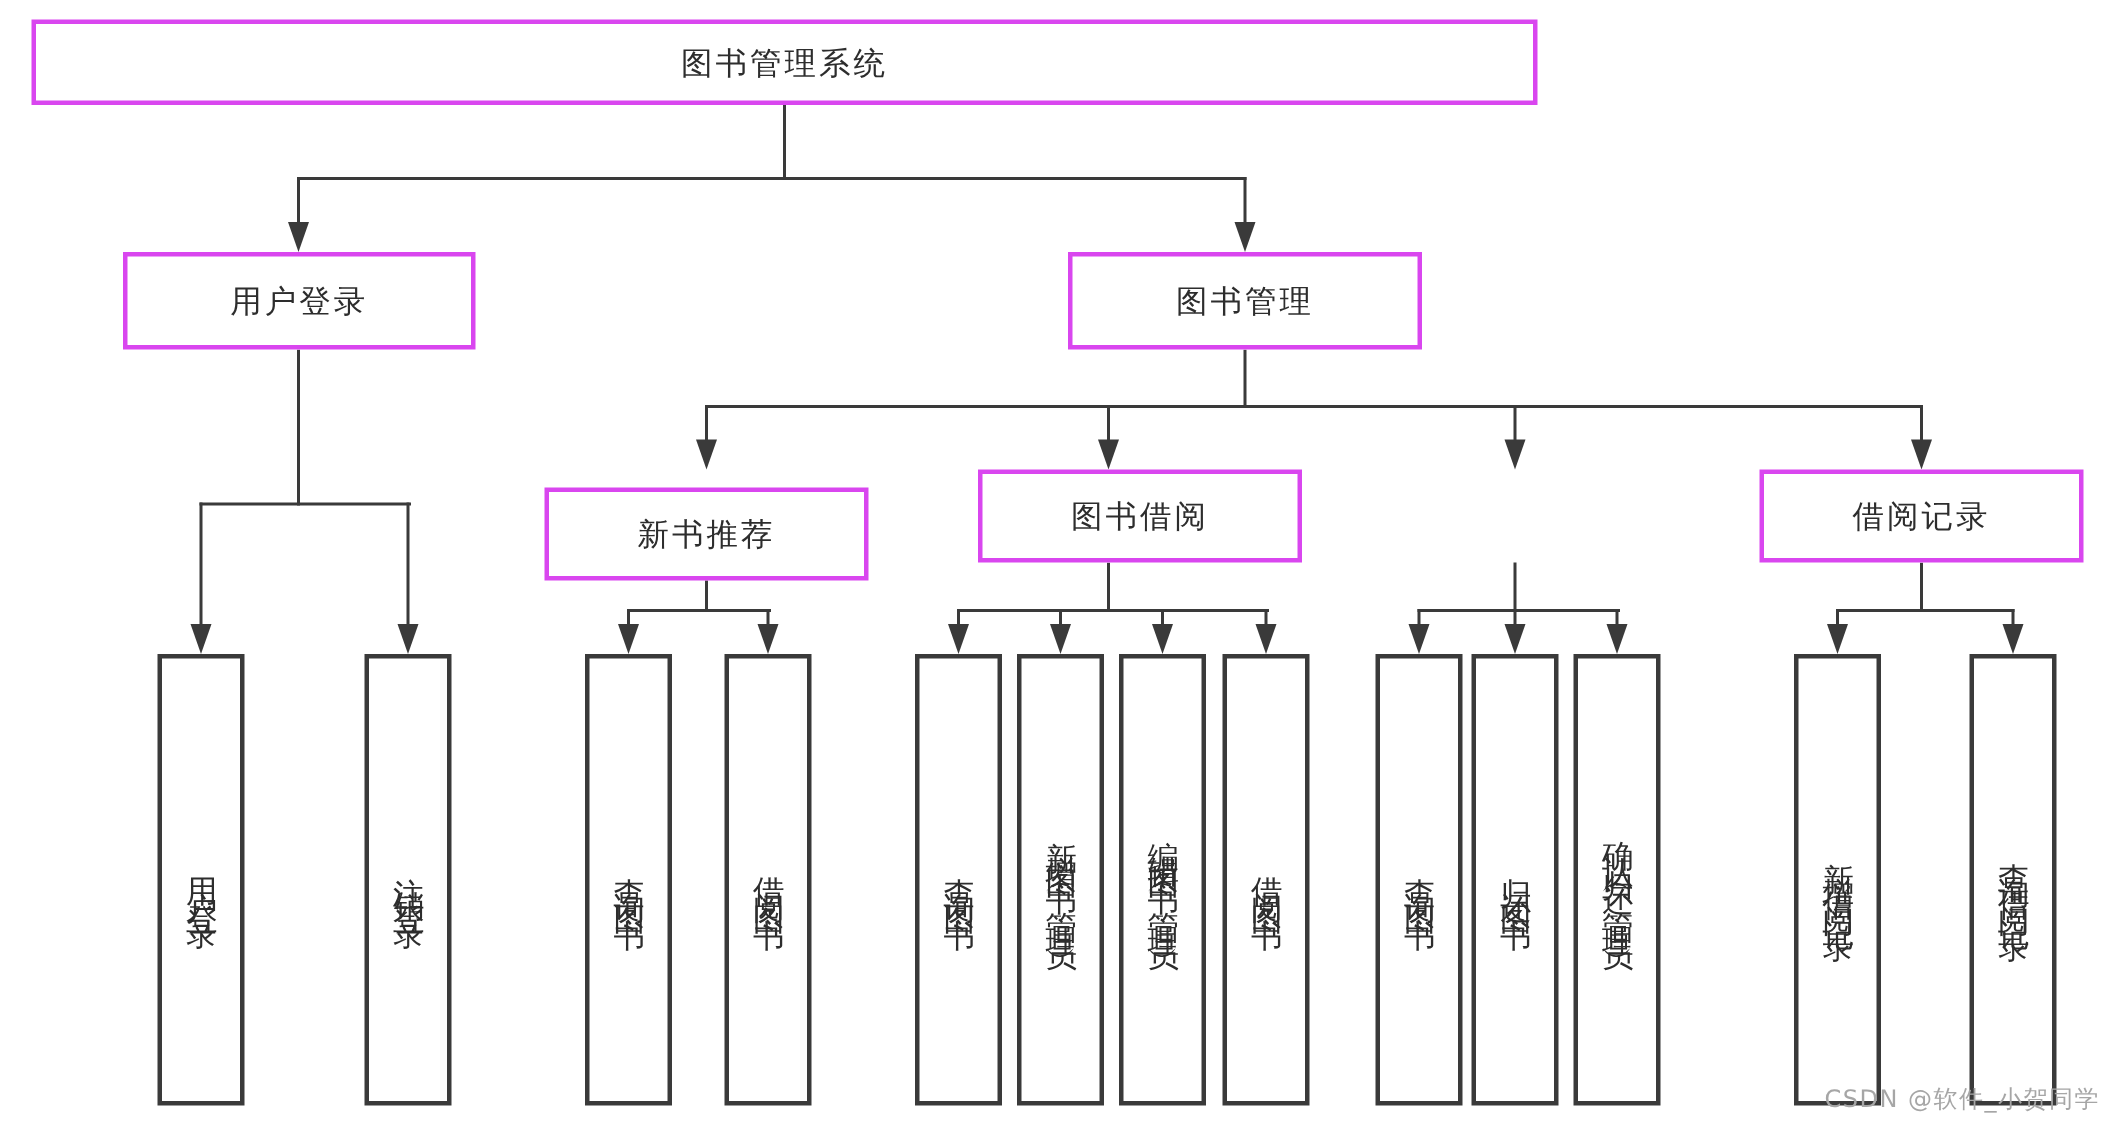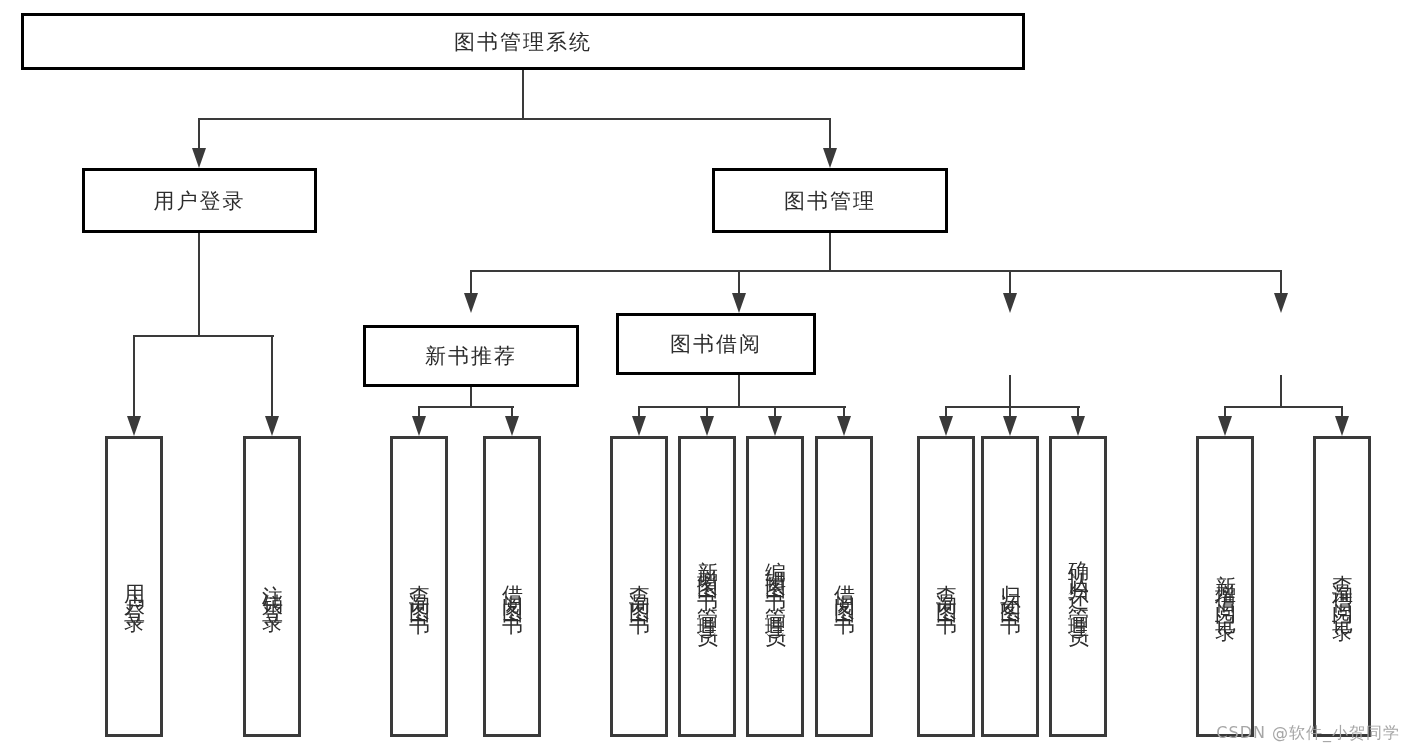--- a/index.html
+++ b/index.html
@@ -6,21 +6,21 @@
   .canvas{
     position:relative;
     width:1405px;height:747px;
     background:#ffffff;
     font-family:"DejaVu Sans","Liberation Sans",sans-serif;
     overflow:hidden;
   }
   .box{
     position:absolute;
     box-sizing:border-box;
-    border:3px solid #000000;
+    border:3px solid #d946ef;
     background:#ffffff;
     display:flex;
     align-items:center;
     justify-content:center;
     color:#2d2d2d;
     font-size:21px;
     letter-spacing:2px;
     z-index:2;
   }
   .vcol{
@@ -65,21 +65,21 @@
     letter-spacing:1px;
     color:#a6a6a6;
     z-index:5;
   }
 
   
   #root-box{left:21px;top:13px;width:1004px;height:57px;}
   #b-user-login{left:82px;top:168px;width:235px;height:65px;}
   #b-book-mgmt{left:712px;top:168px;width:236px;height:65px;}
   #s-new-book{left:363px;top:313px;width:216px;height:62px;margin-top:12px;}
-  #s-book-borrow{left:616px;top:313px;width:200px;height:62px;}
+  #s-book-borrow{left:652px;top:313px;width:216px;height:62px;}
   #s-current{left:902px;top:313px;width:216px;height:62px;}
   #s-records{left:1173px;top:313px;width:216px;height:62px;}
 
   #c1{left:105px;}  #c2{left:243px;}
   #c3{left:390px;}  #c4{left:483px;}
   #c5{left:610px;}  #c6{left:678px;} #c7{left:746px;} #c8{left:815px;}
   #c9{left:917px;}  #c10{left:981px;} #c11{left:1049px;}
   #c12{left:1196px;} #c13{left:1313px;}
 </style>
 </head>
@@ -122,20 +122,23 @@
   <div class="arrow" style="left:1003px;top:293px;"></div>
   <div class="line v" style="left:1280px;top:270px;height:25px;"></div>
   <div class="arrow" style="left:1274px;top:293px;"></div>
 
   <div class="box" id="s-new-book">
     <span>新书推荐</span>
   </div>
   <div class="box" id="s-book-borrow">
     <span>图书借阅</span>
   </div>
+  <div class="box" id="s-records">
+    <span>借阅记录</span>
+  </div>
 
   <div class="line v" style="left:470px;top:375px;height:33px;"></div>
   <div class="line h" style="left:418px;top:406px;width:96px;"></div>
   <div class="line v" style="left:418px;top:406px;height:12px;"></div>
   <div class="arrow" style="left:412px;top:416px;"></div>
   <div class="line v" style="left:511px;top:406px;height:12px;"></div>
   <div class="arrow" style="left:505px;top:416px;"></div>
 
   <div class="line v" style="left:738px;top:375px;height:33px;"></div>
   <div class="line h" style="left:638px;top:406px;width:208px;"></div>

